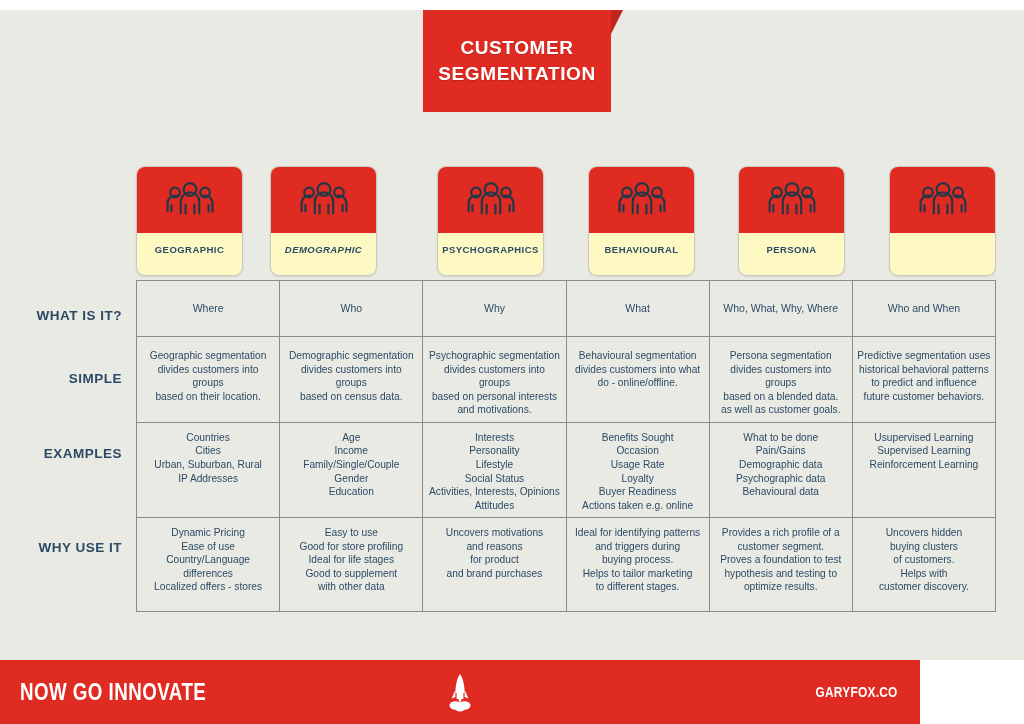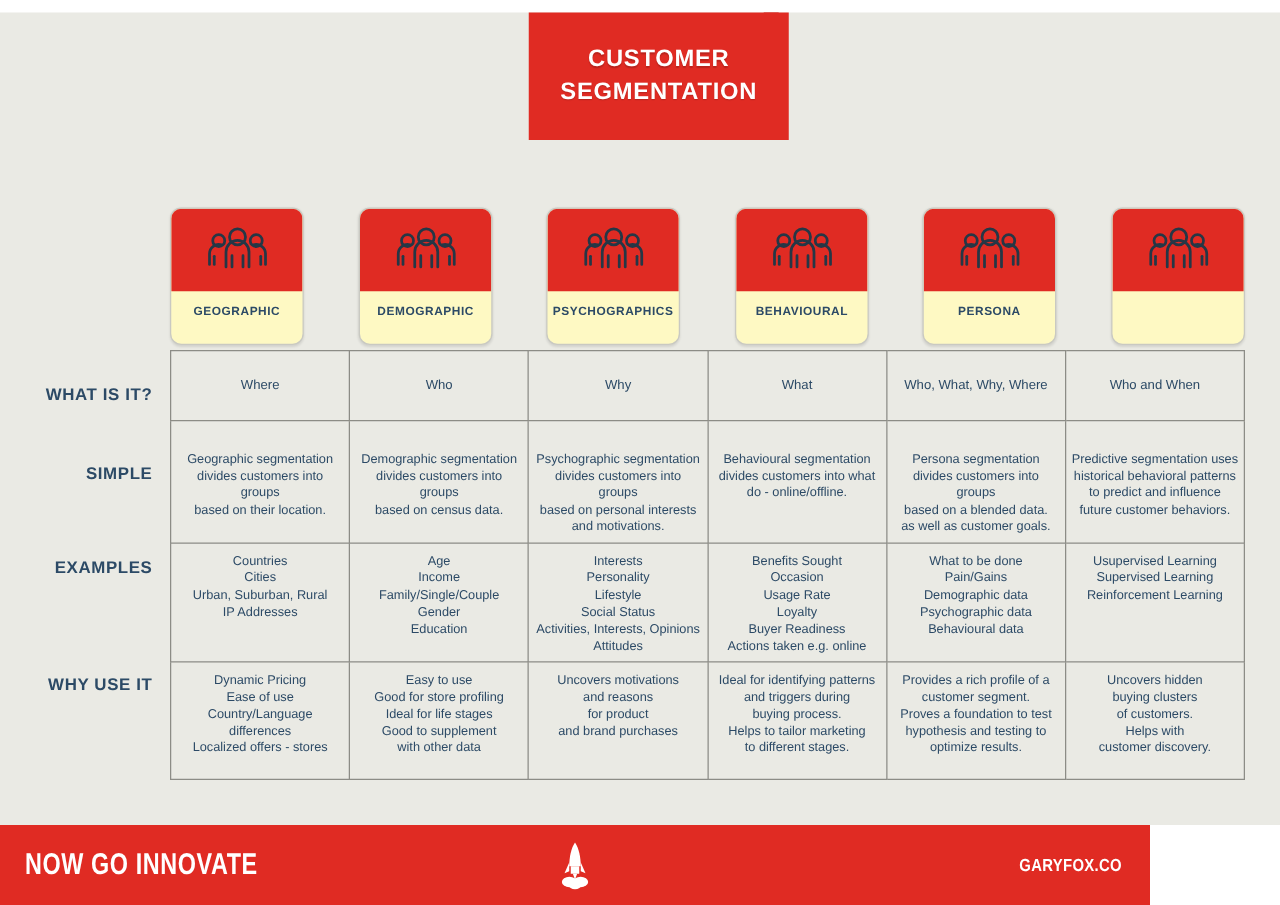--- a/index.html
+++ b/index.html
@@ -26,21 +26,21 @@
 
   
   .ribbon-wrap {
     position: absolute;
     left: 423px; top: 10px;
     width: 200px; height: 102px;
   }
   .ribbon-body {
     position: absolute;
     left: 0; top: 0;
-    width: 208px; height: 102px;
+    width: 188px; height: 102px;
     background: #e02b23;
     display: flex;
     align-items: center;
     justify-content: center;
   }
   .ribbon-fold {
     position: absolute;
     left: 188px; top: 0;
     width: 0; height: 0;
     border-left: 12px solid #c0241d;
@@ -123,21 +123,21 @@
     background: #eaeae4;
     color: #2c4a66;
     font-size: 10.2px;
     line-height: 1.33;
     text-align: center;
     vertical-align: middle;
     padding: 5px 4px;
     width: 143.33px;
   }
   .r0 td { height: 56px; font-size: 10.5px; }
-  .r1 td { height: 70px; vertical-align: top; padding-top: 24px; }
+  .r1 td { height: 70px; vertical-align: top; padding-top: 12px; }
   .r2 td { height: 94px; vertical-align: top; padding-top: 8px; }
   .r3 td { height: 94px; vertical-align: top; padding-top: 8px; }
 
   
   .footer {
     position: absolute;
     left: 0; top: 660px;
     width: 920px; height: 64px;
     background: #e02b23;
     display: flex;
@@ -199,21 +199,21 @@
       <path d="M3.6 31.5 V23 a7.4 7.4 0 0 1 9.6 -7.1"></path>
       <path d="M7.4 31.5 V25"></path>
       <circle cx="41" cy="12.5" r="4.8"></circle>
       <path d="M48.4 31.5 V23 a7.4 7.4 0 0 0 -9.6 -7.1"></path>
       <path d="M44.6 31.5 V25"></path>
     </g>
   </svg>
         </div>
         <div class="card-label">GEOGRAPHIC</div>
       </div>
-      <div class="card" style="left: 151px;">
+      <div class="card" style="left: 134px; font-style: italic;">
         <div class="card-top">
           <svg class="people-icon" width="52" height="40" viewBox="0 0 52 40" aria-hidden="true">
     <g fill="none" stroke="#253746" stroke-width="2.2" stroke-linecap="round" stroke-linejoin="round">
       <circle cx="26" cy="9.5" r="6.4"></circle>
       <path d="M16.8 33.5 V21.5 a9.2 9.2 0 0 1 18.4 0 V33.5"></path>
       <path d="M21.6 33.5 V24.5 M30.4 33.5 V24.5"></path>
       <circle cx="11" cy="12.5" r="4.8"></circle>
       <path d="M3.6 31.5 V23 a7.4 7.4 0 0 1 9.6 -7.1"></path>
       <path d="M7.4 31.5 V25"></path>
       <circle cx="41" cy="12.5" r="4.8"></circle>

